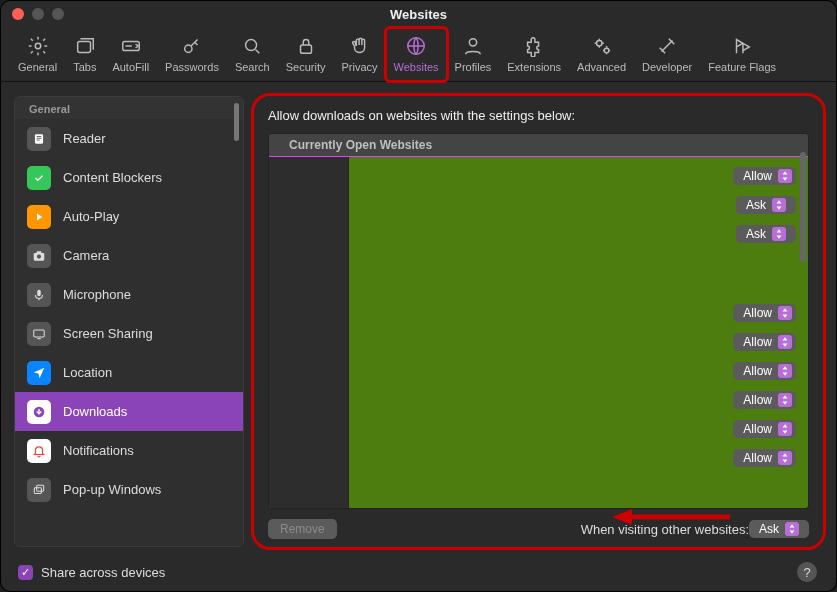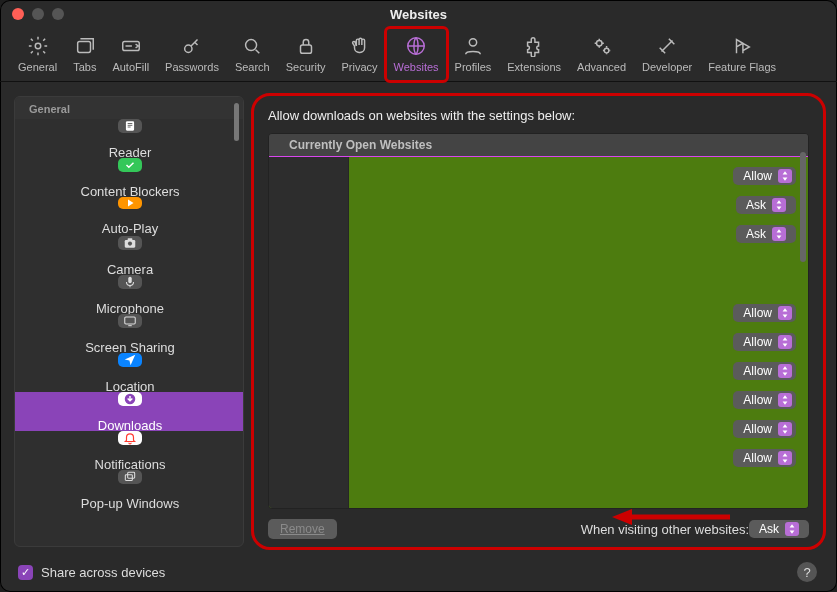--- a/index.html
+++ b/index.html
@@ -95,21 +95,20 @@
     font-weight: 600;
     padding: 6px 10px 4px 14px;
     background: #333;
   }
   .sb-item {
     display: flex;
     align-items: center;
     gap: 12px;
     height: 39px;
     padding: 0 10px 0 12px;
-    flex-direction: column;
   }
   .sb-item.selected { background: #8a44b8; color: #fff; }
   .sb-icon {
     width: 24px; height: 24px;
     border-radius: 5px;
     display:flex; align-items:center; justify-content:center;
     font-size:14px;
     color:#fff;
   }
   .sb-label { font-size: 13px; }
@@ -182,21 +181,20 @@
     justify-content:space-between;
     padding-top:10px;
     gap:10px;
   }
   .btn {
     background:#5b5b5b;
     color:#ccc;
     border-radius:5px;
     padding:3px 12px;
     font-size:12px;
-    text-decoration:underline;
   }
   .btn.disabled { color:#8a8a8a; }
   .footer-right { display:flex; align-items:center; gap:0; }
   .arrow {
     position:absolute;
     left:358px;
     bottom:20px;
     pointer-events:none;
   }
   .bottombar {

